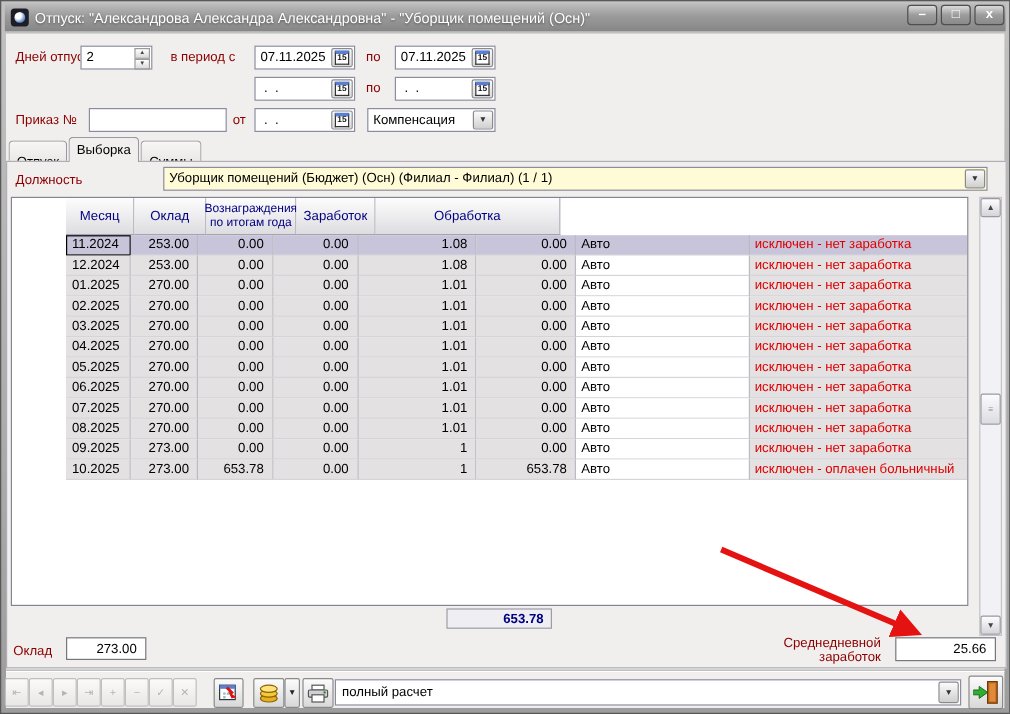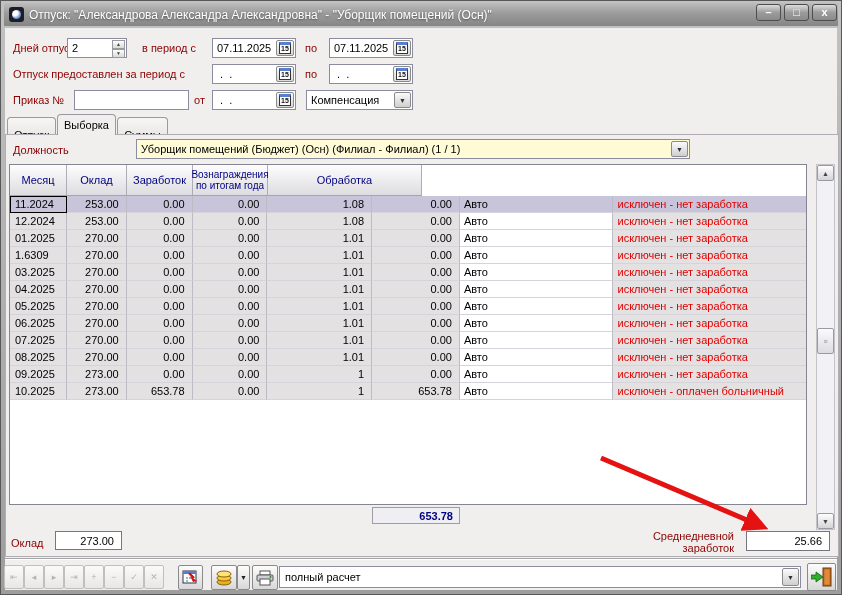--- a/index.html
+++ b/index.html
@@ -39,21 +39,21 @@
     font-size:7px;font-weight:bold;color:#111;text-align:center;line-height:8px;font-family:"Liberation Sans",sans-serif;}
   
   .ddbtn{position:absolute;right:1px;top:1px;bottom:1px;width:17px;border:1px solid #8a8a8a;border-radius:2px;
     background:linear-gradient(180deg,#fbfbfb,#cfcfcf);color:#333;font-size:7px;display:flex;align-items:center;justify-content:center;}
   
   .tab{position:absolute;top:116px;height:34px;border:1px solid #9a98a0;border-bottom:none;border-radius:4px 4px 0 0;
     background:linear-gradient(180deg,#f7f6f5,#dddbd7);font-size:11px;color:#000;display:flex;align-items:center;justify-content:center;z-index:1;}
   .tab.active{top:113px;height:21px;background:#f1efee;z-index:3;text-align:right;}
   .panel{position:absolute;left:4px;top:133px;width:834px;height:423px;border:1px solid #b0aeb4;background:#f1efee;z-index:2;}
   
-  .grid{position:absolute;left:8px;top:163px;width:798px;height:341px;background:#ffffff;border:1px solid #848492;overflow:hidden;}
+  .grid{position:absolute;left:8px;top:163px;width:798px;height:341px;background:#ffffff;border:1px solid #848492;overflow:hidden;padding-left:45px;}
   .ghead{display:flex;height:31px;}
   .hcell{display:flex;align-items:center;justify-content:center;text-align:center;
     color:var(--navy);font-size:11px;line-height:11px;
     background:linear-gradient(180deg,#fdfdfd,#dddce0);
     border-right:1px solid #aeacb6;border-bottom:1px solid #a5a3ad;padding:0 1px;}
   .hcell.c3{font-size:10px;}
   .grow{display:flex;height:17px;}
   .cell{font-size:11px;color:#000;display:flex;align-items:center;overflow:hidden;white-space:nowrap;
     background:#e3e1e2;border-right:1px solid #bcbac2;border-bottom:1px solid #d6d4da;}
   .cell.num{justify-content:flex-end;padding-right:7px;}
@@ -114,21 +114,20 @@
   <div class="field" style="left:211px;top:37px;width:84px;height:20px">
     <span>07.11.2025</span>
     <span class="calbtn"><span class="cal15">15</span></span>
   </div>
   <div class="lbl" style="left:304px;top:41px">по</div>
   <div class="field" style="left:328px;top:37px;width:84px;height:20px">
     <span>07.11.2025</span>
     <span class="calbtn"><span class="cal15">15</span></span>
   </div>
 
-  <div class="lbl" style="left:12px;top:67px">Отпуск  предоставлен  за  период  с</div>
   <div class="field" style="left:211px;top:63px;width:84px;height:20px">
     <span> .  .</span>
     <span class="calbtn"><span class="cal15">15</span></span>
   </div>
   <div class="lbl" style="left:304px;top:67px">по</div>
   <div class="field" style="left:328px;top:63px;width:84px;height:20px">
     <span> .  .</span>
     <span class="calbtn"><span class="cal15">15</span></span>
   </div>
 
@@ -146,31 +145,31 @@
     <span class="ddbtn">▼</span>
   </div>
 
   <div class="tab" style="left:6px;width:49px">Отпуск</div>
   <div class="tab active" style="left:56px;width:59px">Выборка</div>
   <div class="tab" style="left:116px;width:51px">Суммы</div>
 
   <div class="panel"></div>
 
   <div class="lbl" style="left:12px;top:143px;z-index:4">Должность</div>
-  <div class="field" style="left:135px;top:138px;width:554px;height:20px;background:var(--yellow);z-index:4">
+  <div class="field" style="left:135px;top:138px;width:687px;height:20px;background:var(--yellow);z-index:4">
     <span style="overflow:hidden;white-space:nowrap">Уборщик помещений (Бюджет) (Осн) (Филиал - Филиал) (1 / 1)</span>
     <span class="ddbtn">▼</span>
   </div>
 
   <div class="grid" style="z-index:4">
     <div class="ghead">
         <div class="hcell c0">Месяц</div>
         <div class="hcell c1">Оклад</div>
+        <div class="hcell c3">Вознаграждения по итогам года</div>
         <div class="hcell c2">Заработок</div>
-        <div class="hcell c3">Вознаграждения по итогам года</div>
         <div class="hcell c6">Обработка</div>
       </div>
     <div id="grid-body">
         <div class="grow selected">
           <div class="cell c0 mon focused">11.2024</div>
           <div class="cell c1 num">253.00</div>
           <div class="cell c2 num">0.00</div>
           <div class="cell c3 num">0.00</div>
           <div class="cell c4 num">1.08</div>
           <div class="cell c5 num">0.00</div>
@@ -191,21 +190,21 @@
           <div class="cell c0 mon">01.2025</div>
           <div class="cell c1 num">270.00</div>
           <div class="cell c2 num">0.00</div>
           <div class="cell c3 num">0.00</div>
           <div class="cell c4 num">1.01</div>
           <div class="cell c5 num">0.00</div>
           <div class="cell c6 proc">Авто</div>
           <div class="cell c7 res">исключен - нет заработка</div>
         </div>
         <div class="grow">
-          <div class="cell c0 mon">1.6309</div>
+          <div class="cell c0 mon">02.2025</div>
           <div class="cell c1 num">270.00</div>
           <div class="cell c2 num">0.00</div>
           <div class="cell c3 num">0.00</div>
           <div class="cell c4 num">1.01</div>
           <div class="cell c5 num">0.00</div>
           <div class="cell c6 proc">Авто</div>
           <div class="cell c7 res">исключен - нет заработка</div>
         </div>
         <div class="grow">
           <div class="cell c0 mon">03.2025</div>

